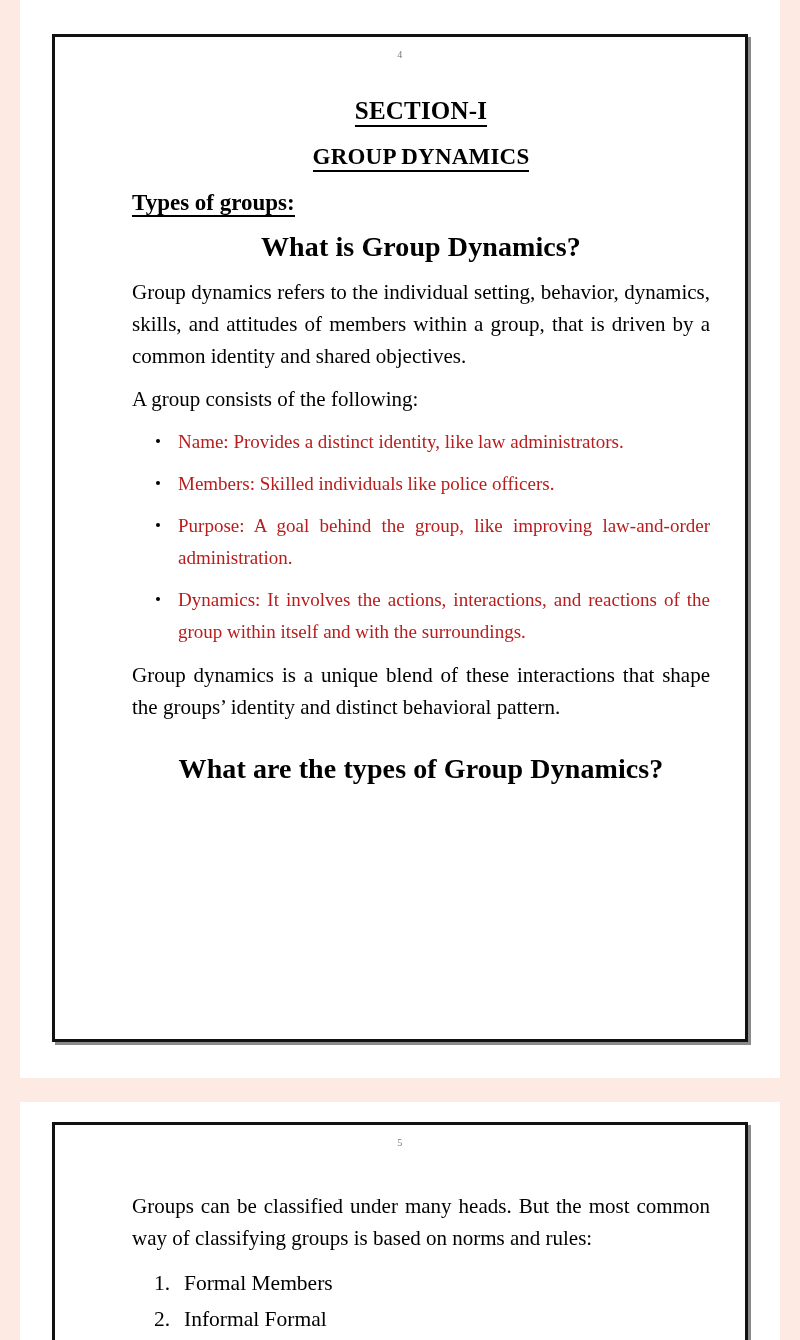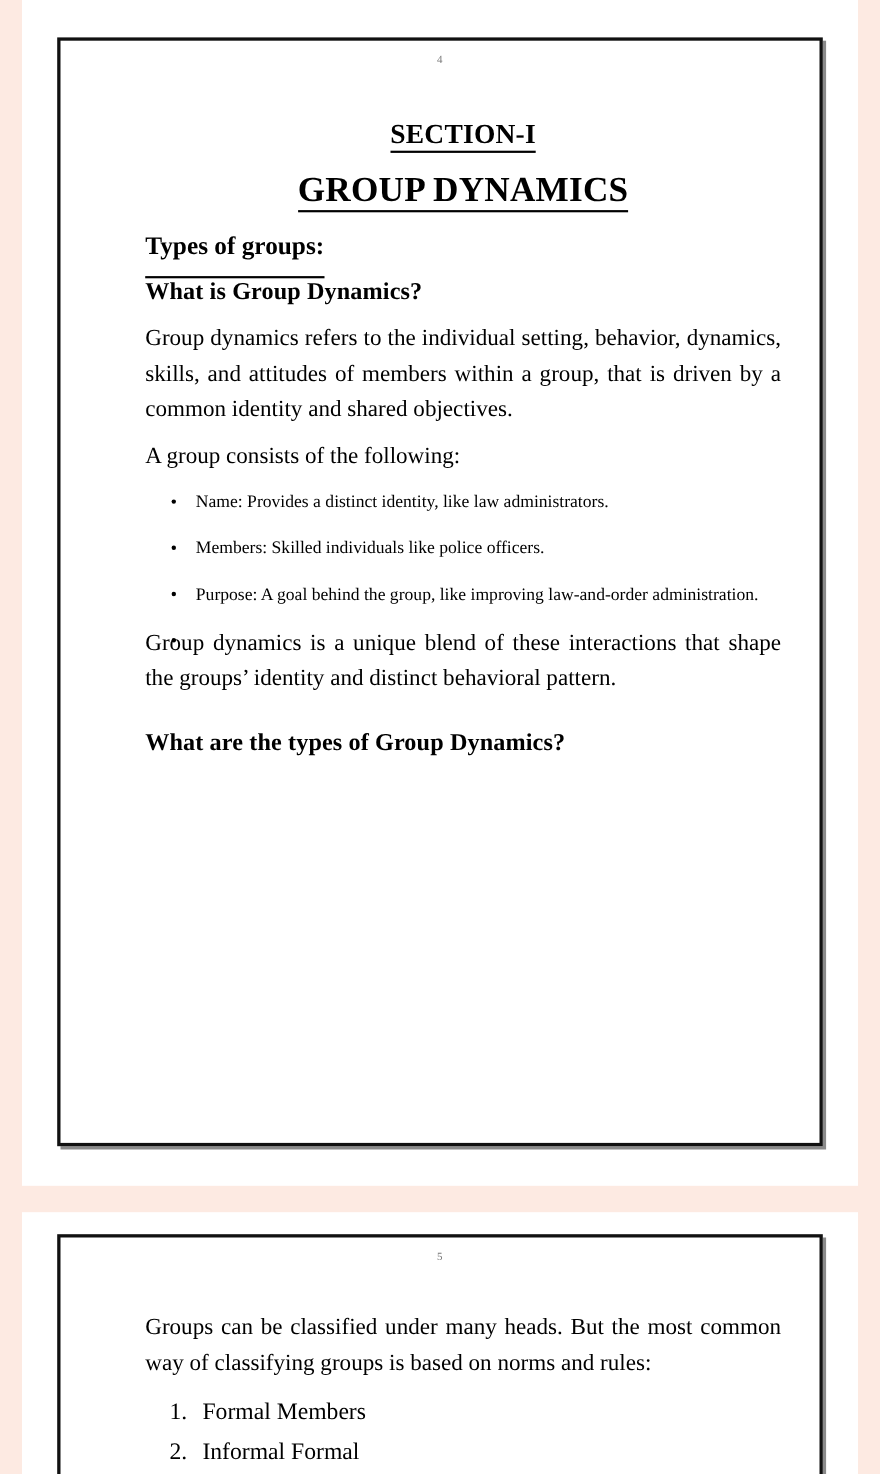--- a/index.html
+++ b/index.html
@@ -77,58 +77,59 @@
     font-family: "Liberation Serif", "DejaVu Serif", serif;
     letter-spacing: 0.3px;
   }
 
   .content {
     position: absolute;
     left: 77px;
     width: 578px;
   }
 
-  #page-4-content { top: 72px; }
+  #page-4-content { top: 60px; }
   #page-5-content { top: 65px; }
 
   
   .doc-title {
     text-align: center;
     font-size: 25px;
     font-weight: bold;
     letter-spacing: 0.2px;
     margin-bottom: 18px;
     color: #000;
   }
   .doc-title .u {
     border-bottom: 2.5px solid #000;
     padding-bottom: 1px;
   }
 
   #section-title { margin-bottom: 17px; }
   #group-dynamics-title { margin-bottom: 20px; }
-  #group-dynamics-title .u { font-size: 32px; margin-top: 36px; }
+  #group-dynamics-title .u { font-size: 23px; margin-top: 36px; }
 
   .heading-underlined {
     font-size: 23px;
     font-weight: bold;
     margin-bottom: 15px;
     color: #000;
   }
   .heading-underlined .u {
     border-bottom: 2.5px solid #000;
-    padding-bottom: 15px;
+    padding-bottom: 0;
   }
 
   .heading-plain {
-    font-size: 22px;
+    font-size: 28px;
     font-weight: bold;
     margin-bottom: 13px;
     color: #000;
     letter-spacing: 0.1px;
+    text-align: center;
   }
 
   p.body-text {
     font-size: 21px;
     line-height: 32px;
     text-align: justify;
     text-justify: inter-word;
     color: #000;
     margin-bottom: 11px;
   }
@@ -136,26 +137,26 @@
 
   
   ul.bullet-list {
     list-style: none;
     margin: 0 0 11px 0;
     padding: 0;
   }
   ul.bullet-list > li {
     position: relative;
     padding-left: 46px;
-    font-size: 16px;
+    font-size: 19px;
     line-height: 32px;
     text-align: justify;
     text-justify: inter-word;
     text-align-last: left;
-    color: #000000;
+    color: #b91c1c;
     margin-bottom: 10px;
   }
   ul.bullet-list > li .bullet-dot {
     position: absolute;
     left: 24px;
     top: 13px;
     width: 4px;
     height: 4px;
     background: #000;
     border-radius: 50%;
@@ -223,20 +224,21 @@
             <li>
               <span class="bullet-dot"></span>
               <span>Members: Skilled individuals like police officers.</span>
             </li>
             <li>
               <span class="bullet-dot"></span>
               <span>Purpose: A goal behind the group, like improving law-and-order administration.</span>
             </li>
             <li>
               <span class="bullet-dot"></span>
+              <span>Dynamics: It involves the actions, interactions, and reactions of the group within itself and with the surroundings.</span>
             </li>
           </ul>
 
           <p class="body-text last-line-natural">Group dynamics is a unique blend of these interactions that shape the groups’ identity and distinct behavioral pattern.</p>
 
           <div class="heading-plain" style="margin-top:30px;">What are the types of Group Dynamics?</div>
 
         </div>
       </div>
     </div>

